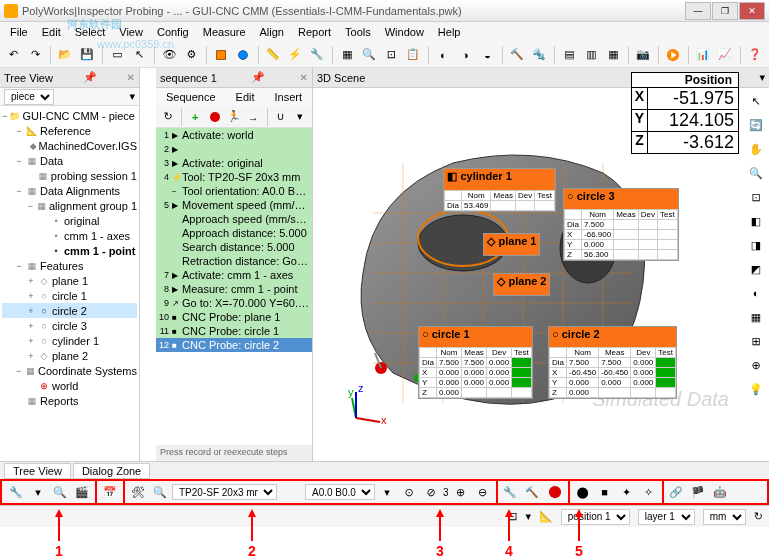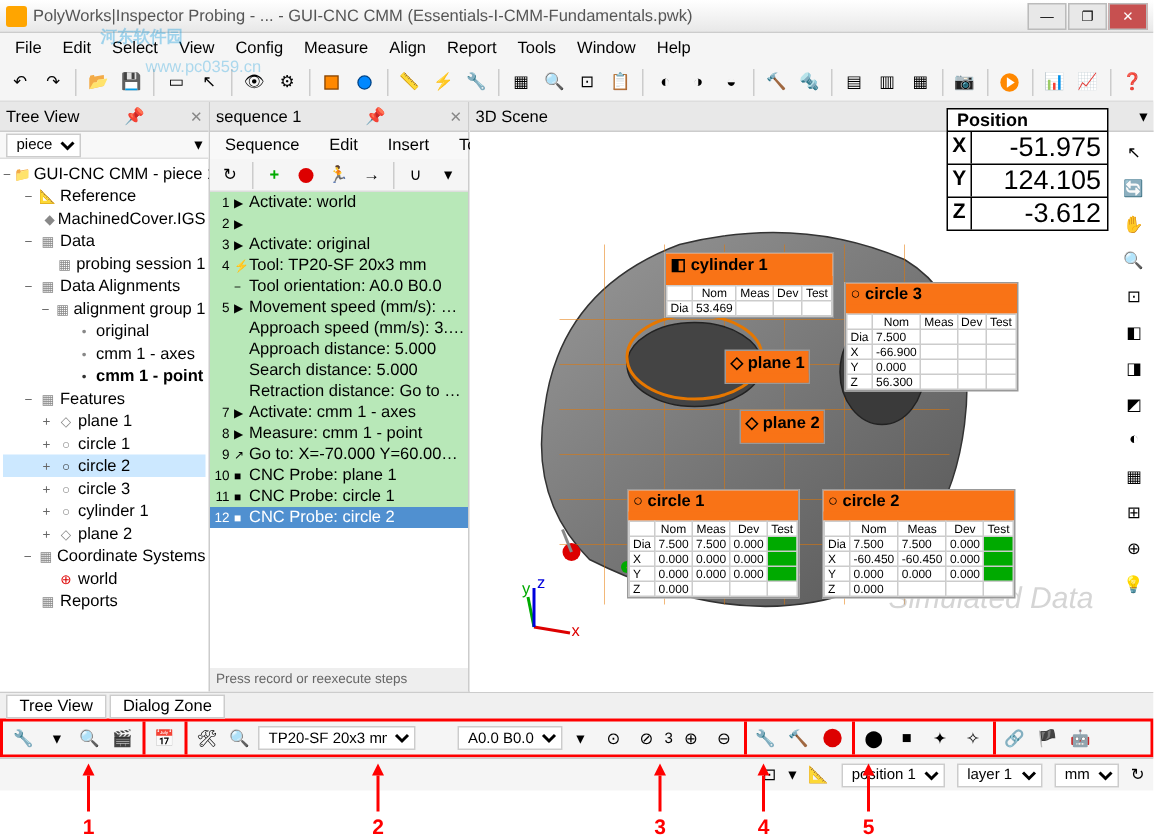--- a/index.html
+++ b/index.html
@@ -24,36 +24,36 @@
 .treehdr select{font-size:10px;border:1px solid #ccc;width:50px;}
 .tree{flex:1;overflow:auto;padding:2px;font-size:11px;}
 .tn{display:flex;align-items:center;height:15px;cursor:pointer;white-space:nowrap;}
 .tn.sel{background:#cce8ff;}
 .tn .exp{width:10px;text-align:center;font-size:9px;color:#666;}
 .tn .ic{width:12px;height:12px;margin:0 2px;display:inline-flex;align-items:center;justify-content:center;font-size:9px;}
 .l1{padding-left:0;}
 .l2{padding-left:12px;}
 .l3{padding-left:24px;}
 .l4{padding-left:36px;}
-.seqpanel{width:173px;border-right:1px solid #ccc;display:flex;flex-direction:column;}
+.seqpanel{width:173px;border-right:1px solid #ccc;display:flex;flex-direction:column;padding-left:16px;}
 .seqmenu{height:18px;display:flex;align-items:center;padding:0 4px;background:#f8f8f8;font-size:10px;gap:8px;}
 .seqtb{height:22px;display:flex;align-items:center;padding:0 4px;gap:3px;background:#f5f5f5;border-bottom:1px solid #ddd;}
 .seqlist{flex:1;overflow:auto;font-size:10px;}
 .seqrow{display:flex;align-items:center;height:14px;padding:0 2px;cursor:pointer;}
 .seqrow.done{background:#b8e8b8;}
 .seqrow.cur{background:#5090d0;color:#fff;}
 .seqrow .n{width:14px;text-align:right;padding-right:3px;font-size:9px;}
 .seqrow .m{width:10px;font-size:8px;}
 .seqrow .t{flex:1;overflow:hidden;text-overflow:ellipsis;white-space:nowrap;}
 .seqfoot{height:16px;background:#eee;font-size:9px;padding:2px 4px;color:#666;}
 .scene3d{flex:1;position:relative;background:#fff;}
 .righttb{position:absolute;right:0;top:20px;width:26px;display:flex;flex-direction:column;gap:2px;padding:2px;z-index:5;}
 .righttb .tbtn{width:22px;height:22px;}
 .posbox{position:absolute;right:30px;top:4px;border:1px solid #000;background:#fff;font-size:12px;z-index:4;}
-.posbox .ph{padding:0 6px;font-weight:bold;font-size:12px;}
+.posbox .ph{text-align:right;padding:0 6px;font-weight:bold;font-size:12px;}
 .posbox .pr{display:flex;border-top:1px solid #000;}
 .posbox .pl{width:16px;border-right:1px solid #000;text-align:center;font-size:14px;font-weight:bold;}
 .posbox .pv{width:90px;text-align:right;padding:0 4px;font-size:18px;font-family:Arial;}
 .model{position:absolute;left:20px;top:45px;width:340px;height:320px;}
 .callout{position:absolute;background:#fff;border:1px solid #999;font-size:9px;z-index:3;}
 .callout .ch{background:#f97316;padding:1px 3px;font-weight:bold;border-bottom:6px solid #f97316;}
 .callout table{border-collapse:collapse;}
 .callout td,.callout th{border:1px solid #ccc;padding:0 2px;font-size:8px;font-weight:normal;}
 .callout .ok{background:#0a0;width:10px;}
 .axes{position:absolute;left:35px;bottom:35px;width:40px;height:40px;}

